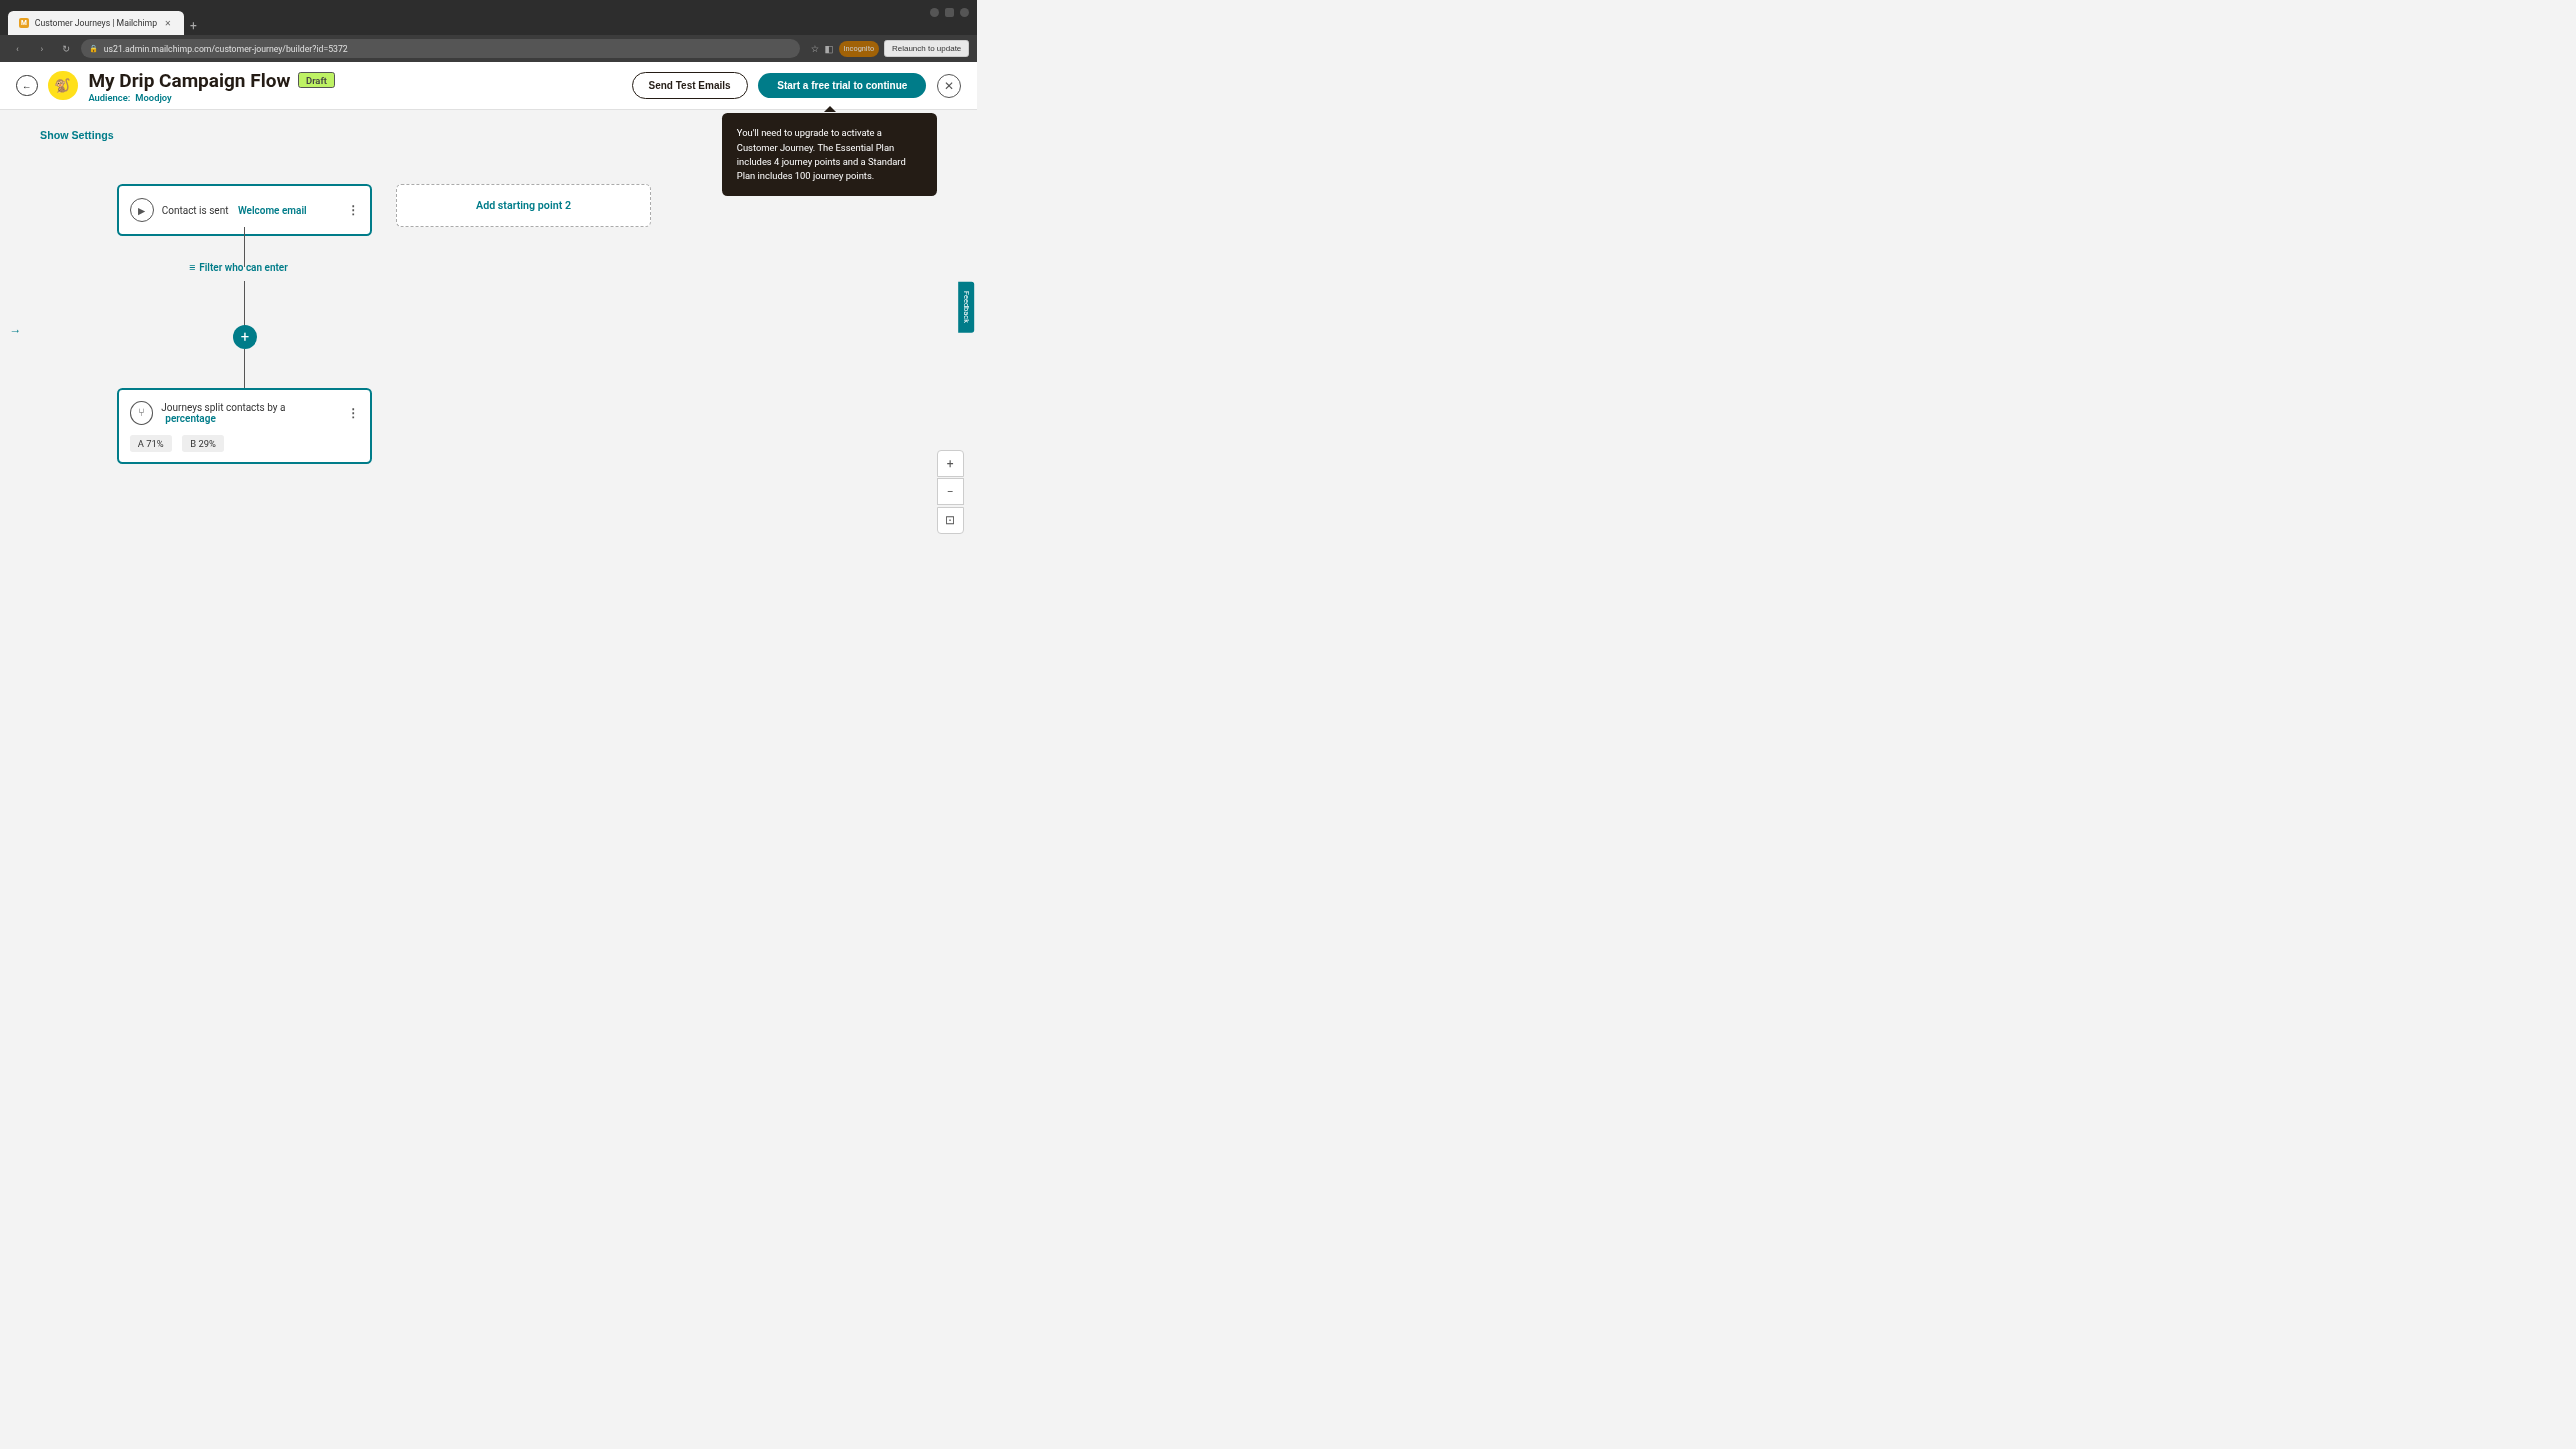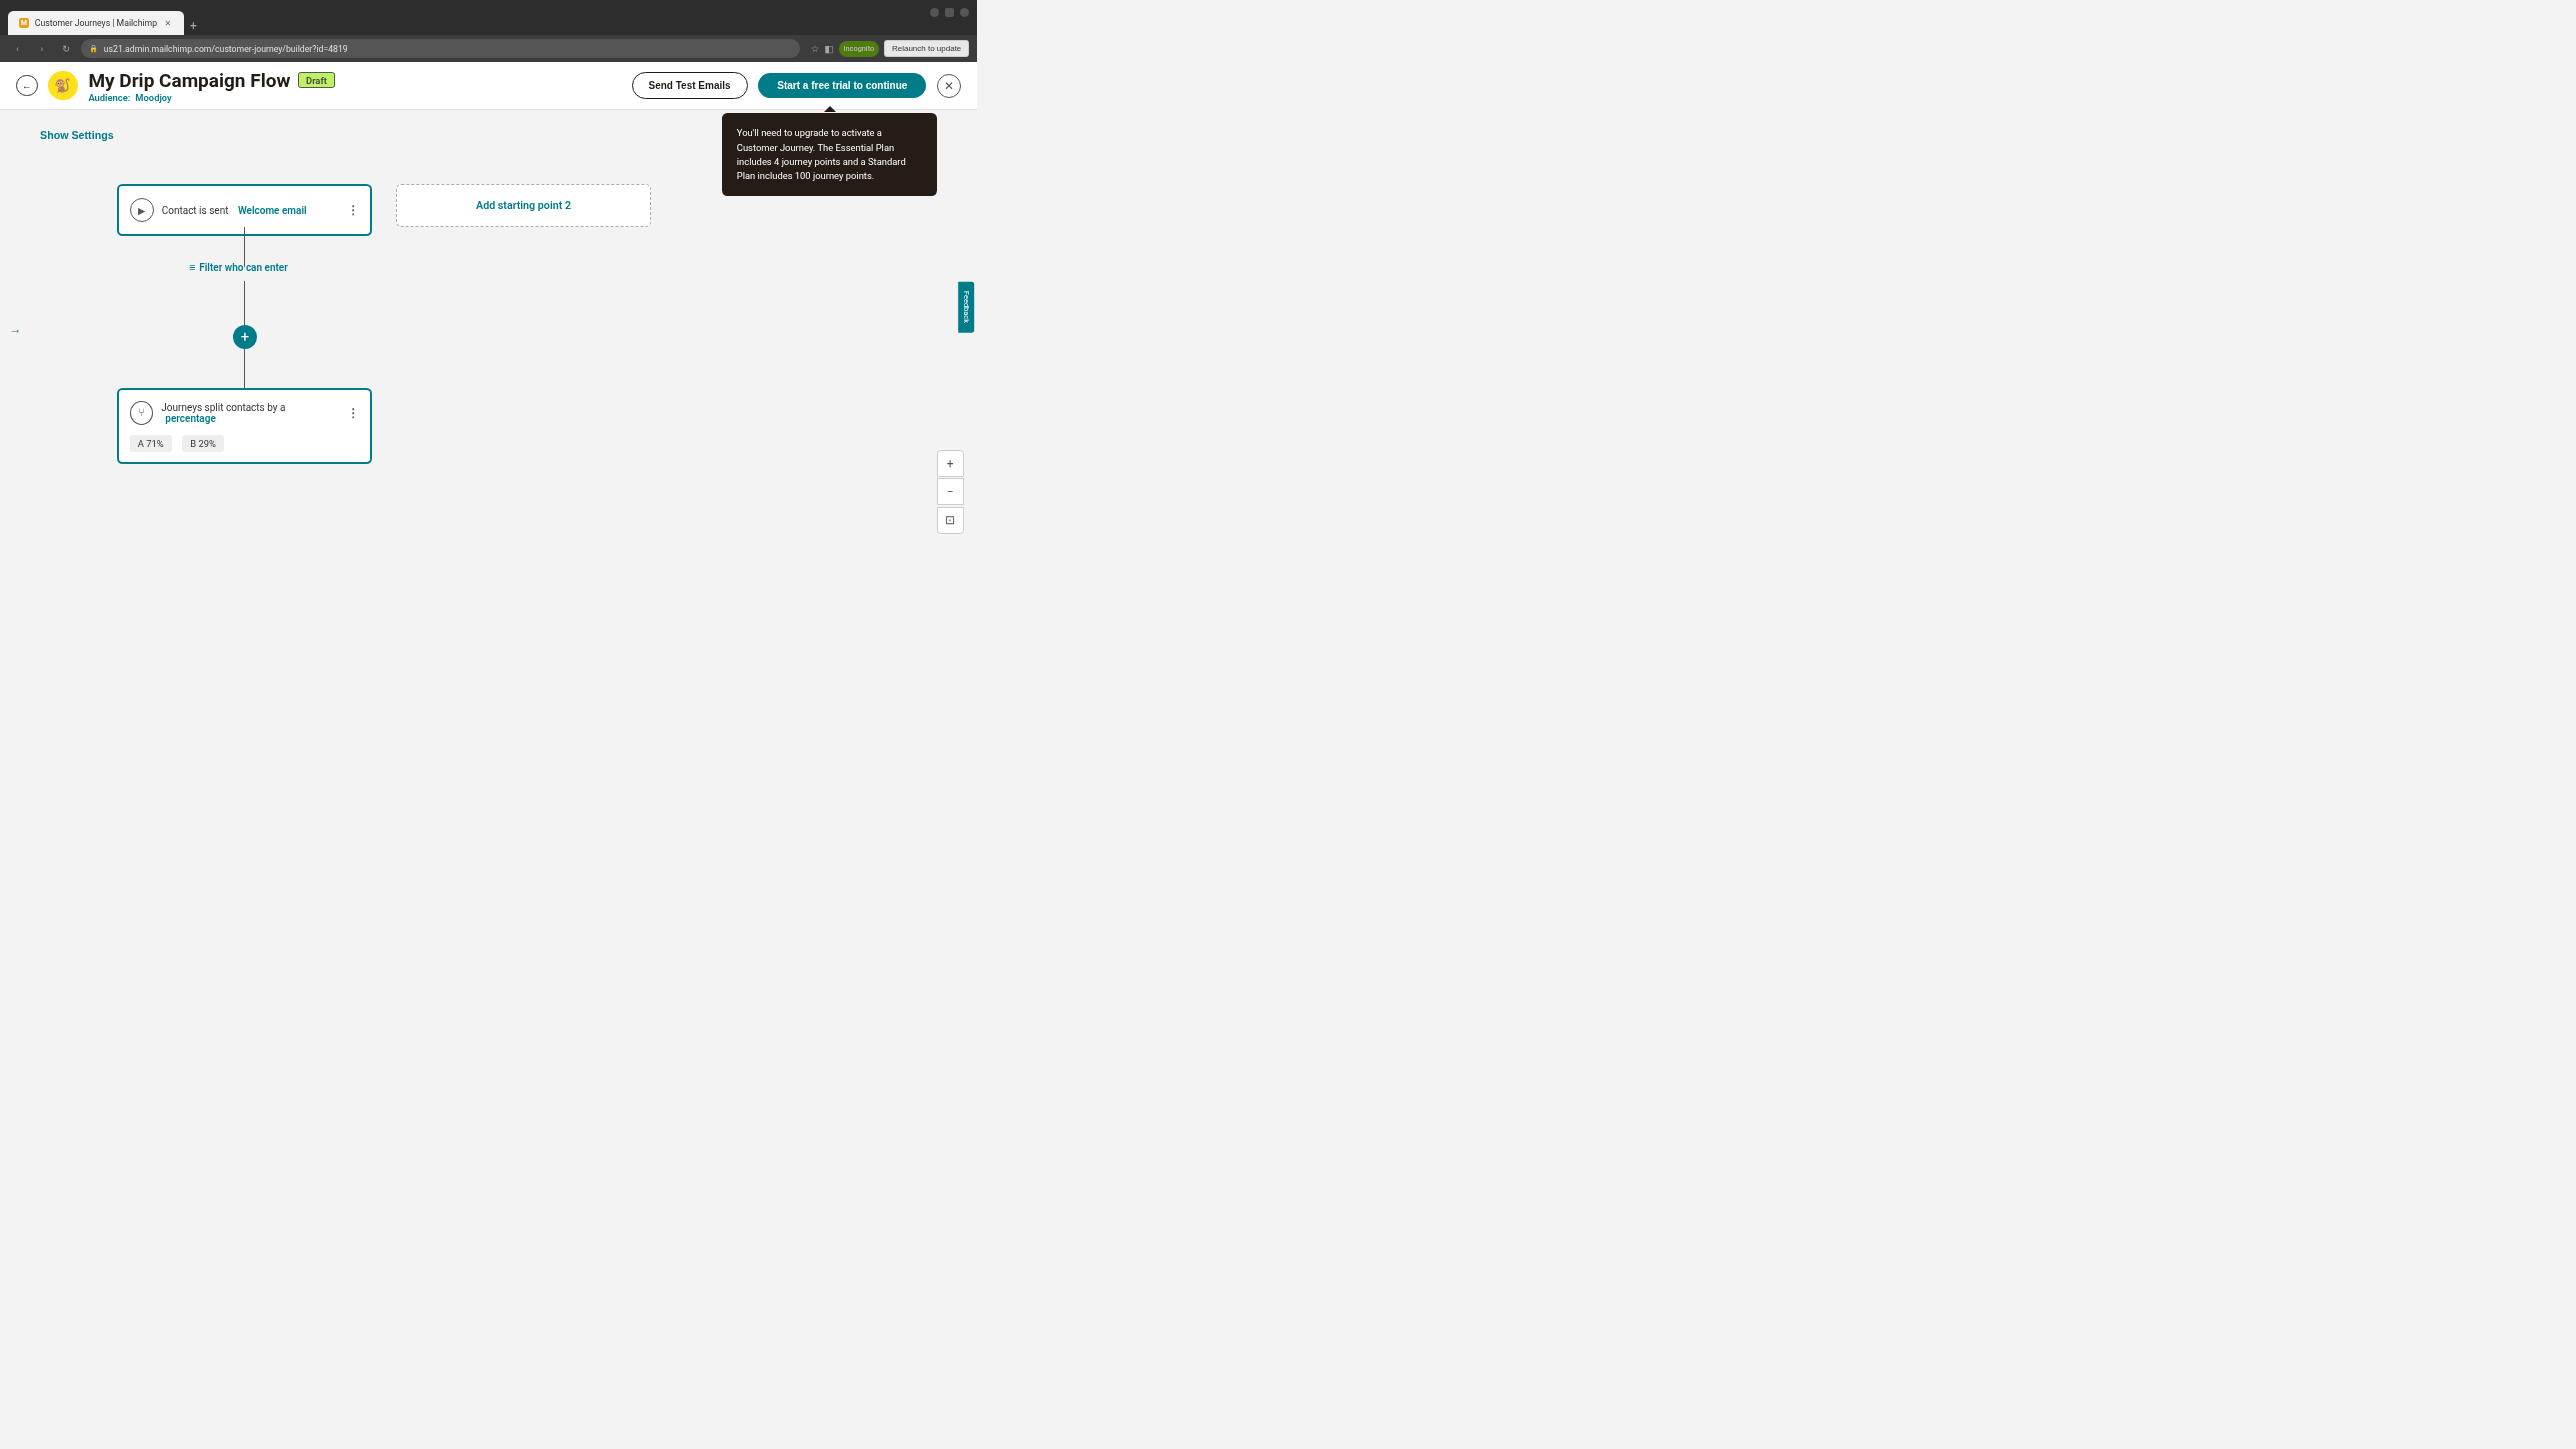--- a/index.html
+++ b/index.html
@@ -96,26 +96,26 @@
     <div style="width:9.4px;height:9.4px;border-radius:50%;background:#555;display:flex;align-items:center;justify-content:center;cursor:pointer;"></div>
   </div>
 </div>
 
 <div class="address-bar-row">
   <div class="nav-btn">‹</div>
   <div class="nav-btn">›</div>
   <div class="nav-btn">↻</div>
   <div class="address-bar">
     <span class="lock-icon">🔒</span>
-    <span class="url-text">us21.admin.mailchimp.com/customer-journey/builder?id=4819</span>
+    <span class="url-text">us21.admin.mailchimp.com/customer-journey/builder?id=5372</span>
   </div>
   <div class="browser-actions">
     <span class="browser-action-btn">☆</span>
     <span class="browser-action-btn">◧</span>
-    <div class="profile-btn" style="width:40px;border-radius:8px;font-size:7.4px;color:#ccc;background:#4d7c0f;padding:1.3px 4px;">
+    <div class="profile-btn" style="width:40px;border-radius:8px;font-size:7.4px;color:#ccc;background:#a16207;padding:1.3px 4px;">
       <span>Incognito</span>
     </div>
     <button class="relaunch-btn">Relaunch to update</button>
   </div>
 </div>
 
 <div class="app">
 
   <div class="app-header">
     <div class="back-btn">

